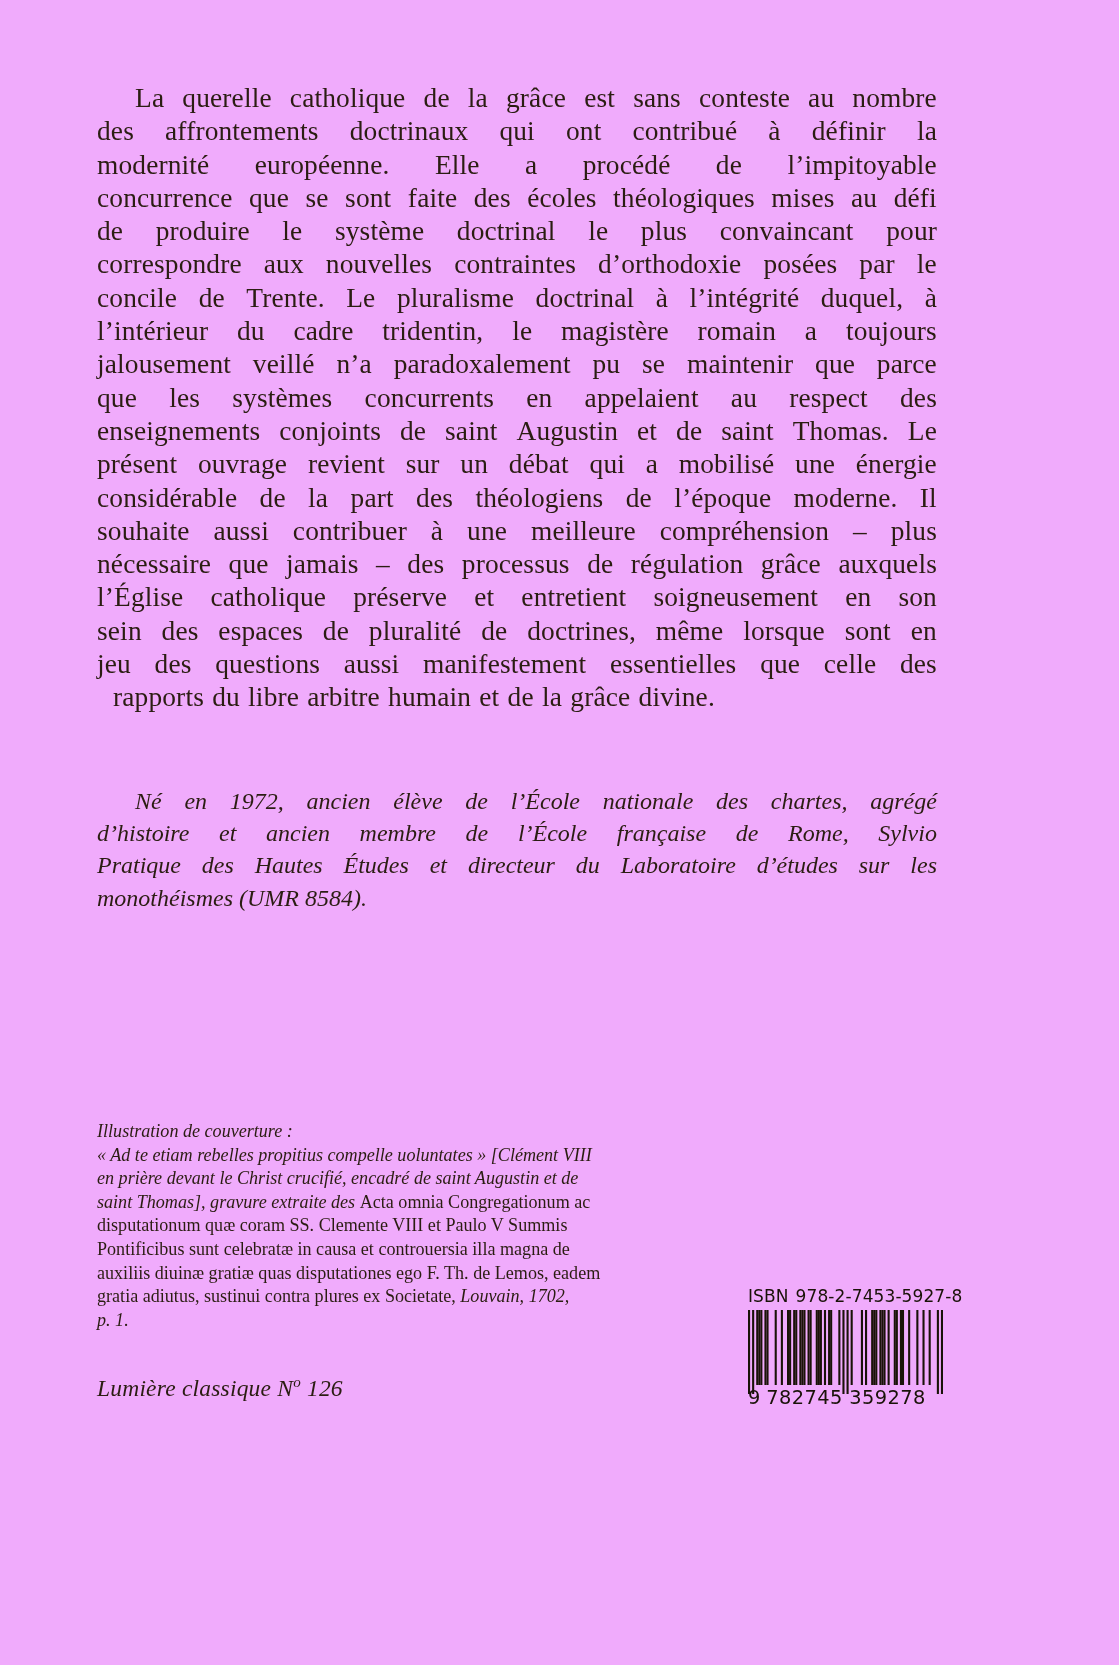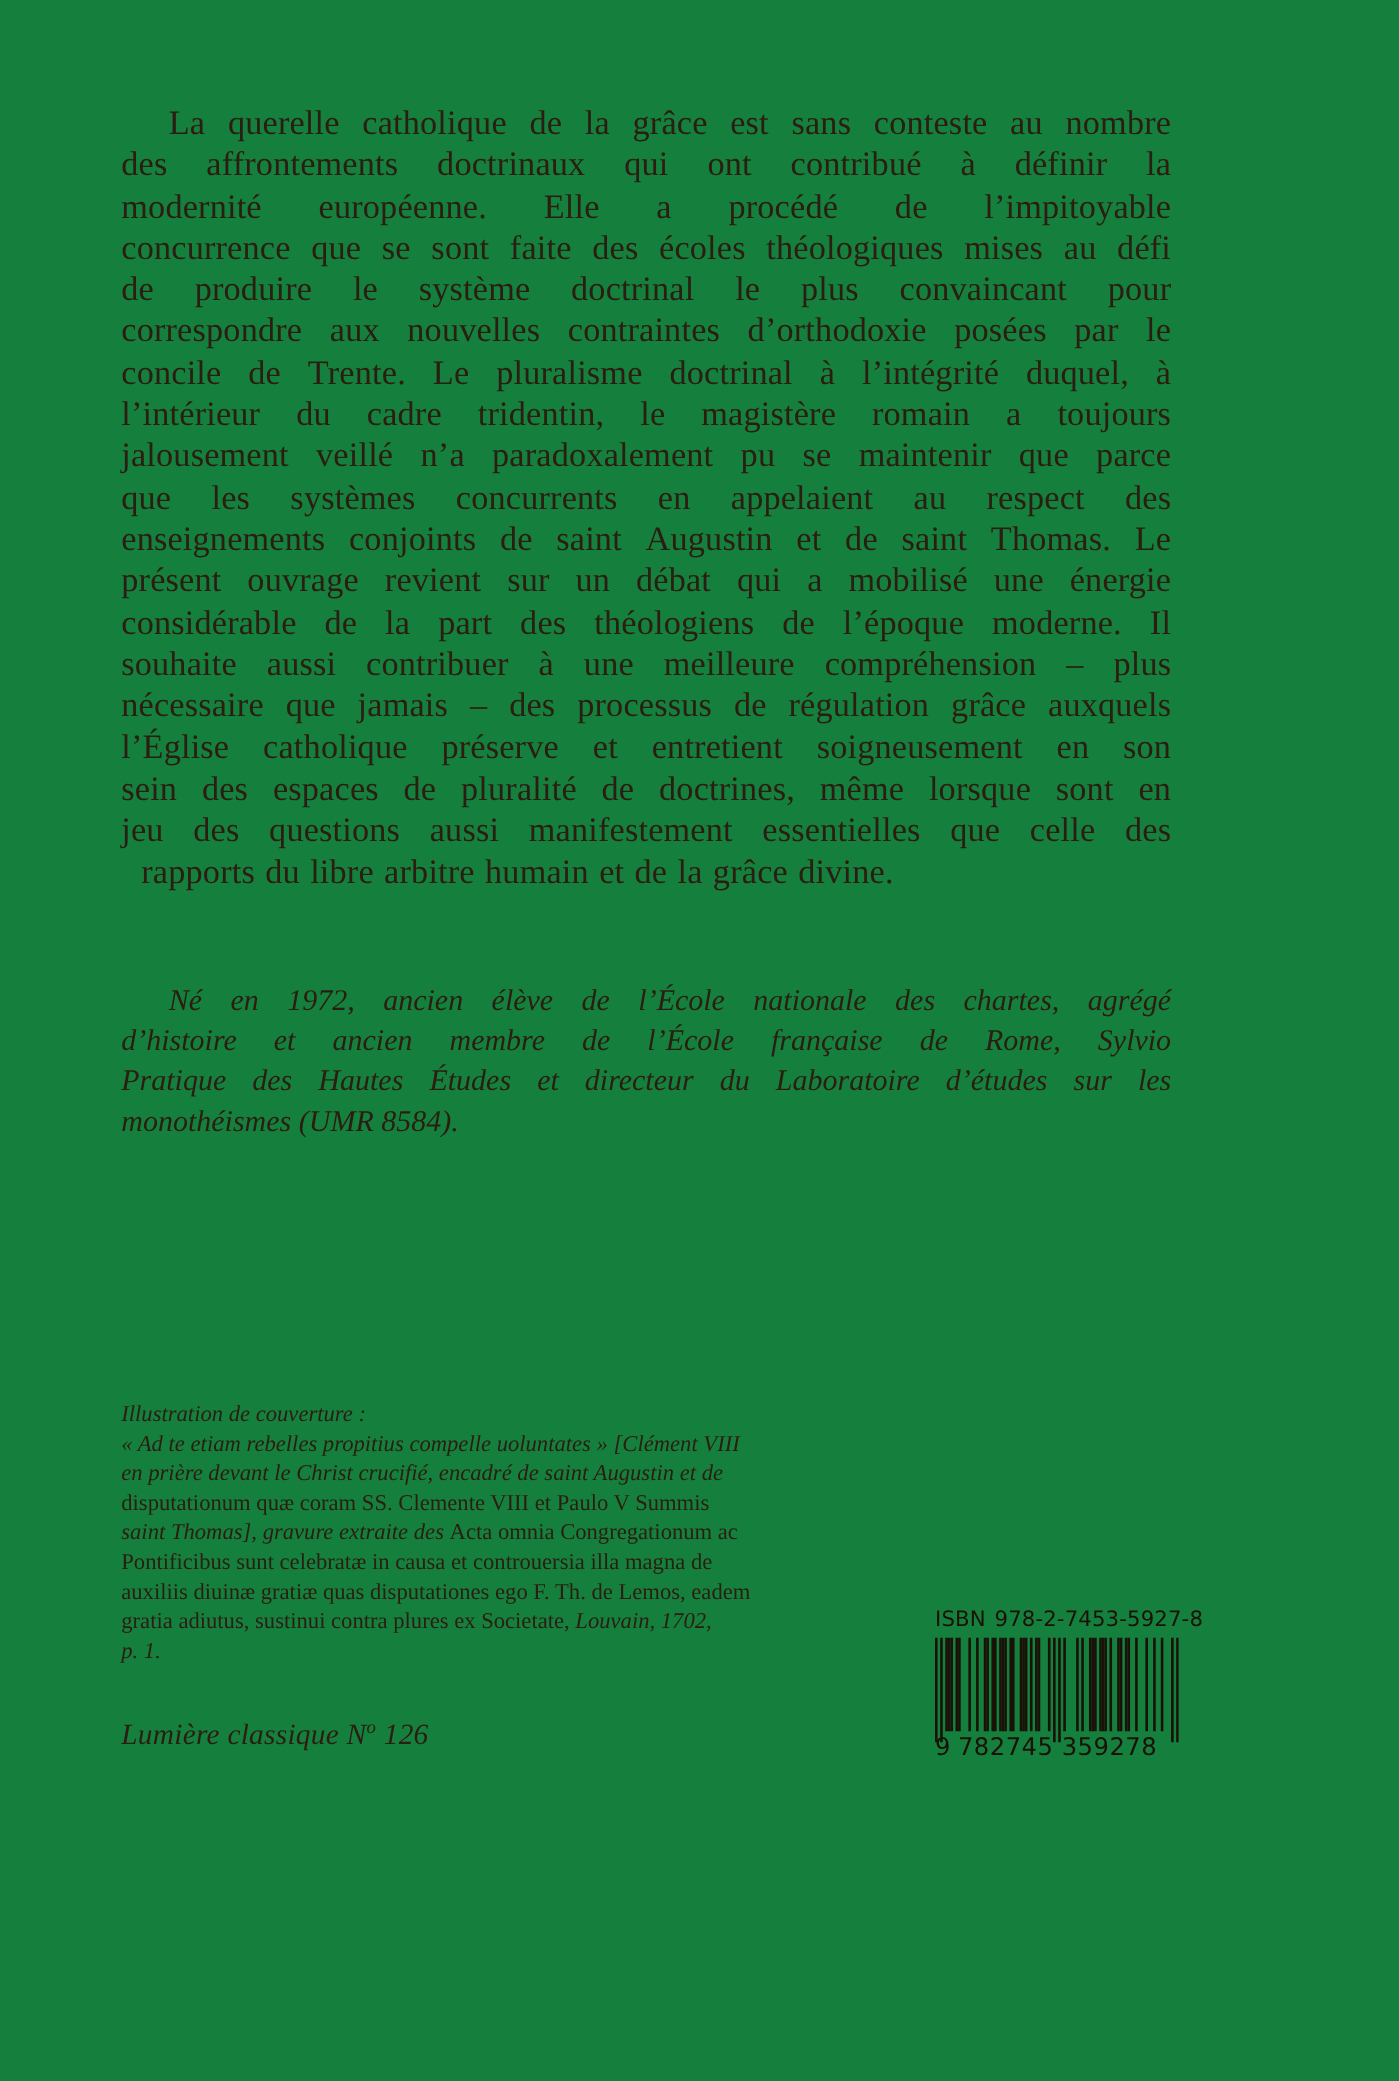--- a/index.html
+++ b/index.html
@@ -12,21 +12,21 @@
     background: #fbdfad;
     font-family: "Liberation Serif", serif;
     color: #231a12;
     overflow: hidden;
     position: relative;
   }
 
   .page {
     position: absolute;
     inset: 0;
-    background: #15803d;
+    background: #f0abfc;
   }
 
   
   .blurb {
     position: absolute;
     left: 97px;
     top: 82px;
     width: 840px;
     font-size: 27.4px;
     line-height: 33.3px;
@@ -439,24 +439,24 @@
       <span>Illustration de couverture :</span>
     </div>
     <div id="credit-lines">
         <div class="ln">
           <span style="white-space: pre;"><span class="it">« Ad te etiam rebelles propitius compelle uoluntates » [Clément VIII</span></span>
         </div>
         <div class="ln">
           <span style="white-space: pre;"><span class="it">en prière devant le Christ crucifié, encadré de saint Augustin et de</span></span>
         </div>
         <div class="ln">
+          <span style="white-space: pre;"><span class="it">saint Thomas], gravure extraite des </span><span class="rm">Acta omnia Congregationum ac</span></span>
+        </div>
+        <div class="ln">
           <span style="white-space: pre;"><span class="rm">disputationum quæ coram SS. Clemente VIII et Paulo V Summis</span></span>
-        </div>
-        <div class="ln">
-          <span style="white-space: pre;"><span class="it">saint Thomas], gravure extraite des </span><span class="rm">Acta omnia Congregationum ac</span></span>
         </div>
         <div class="ln">
           <span style="white-space: pre;"><span class="rm">Pontificibus sunt celebratæ in causa et controuersia illa magna de</span></span>
         </div>
         <div class="ln">
           <span style="white-space: pre;"><span class="rm">auxiliis diuinæ gratiæ quas disputationes ego F. Th. de Lemos, eadem</span></span>
         </div>
         <div class="ln ragged">
           <span style="white-space: pre;"><span class="rm">gratia adiutus, sustinui contra plures ex Societate, </span><span class="it">Louvain, 1702,</span></span>
         </div>

